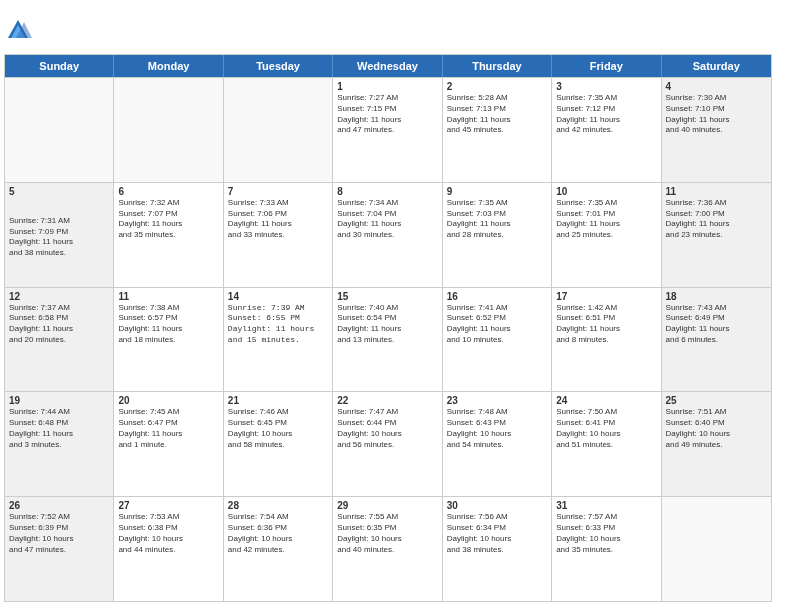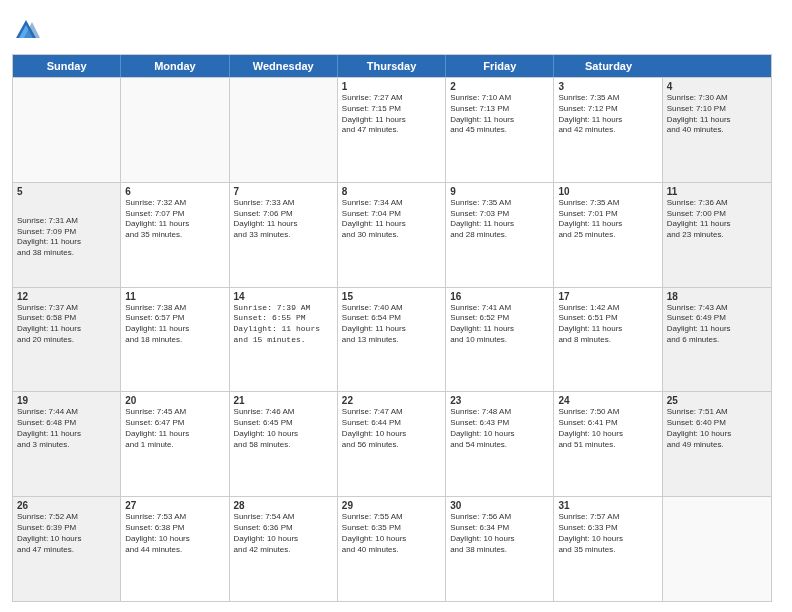--- a/index.html
+++ b/index.html
@@ -6,21 +6,21 @@
     body {
       width: 792px;
       height: 612px;
       font-family: Arial, sans-serif;
       background: #fff;
       overflow: hidden;
     }
     .page {
       width: 792px;
       height: 612px;
-      padding: 16px 20px 10px 12px;
+      padding: 16px 20px 10px 4px;
       display: flex;
       flex-direction: column;
     }
     .header {
       display: flex;
       justify-content: space-between;
       align-items: flex-start;
       margin-bottom: 10px;
     }
     .logo {
@@ -133,40 +133,41 @@
     <div class="title-block">
       <div class="month-title"></div>
       <div class="location"></div>
     </div>
   </div>
 
   <div class="calendar">
     <div class="cal-header" id="cal-header">
         <div class="cal-header-cell">Sunday</div>
         <div class="cal-header-cell">Monday</div>
+        <div class="cal-header-cell">Tuesday</div>
         <div class="cal-header-cell">Wednesday</div>
         <div class="cal-header-cell">Thursday</div>
         <div class="cal-header-cell">Friday</div>
         <div class="cal-header-cell">Saturday</div>
       </div>
     <div class="cal-body" id="cal-body">
         <div class="cal-row">
           <div class="cal-cell empty"></div>
           <div class="cal-cell empty"></div>
           <div class="cal-cell empty"></div>
           <div class="cal-cell">
             <span class="day-num">1</span>
             <div class="cell-info" style="white-space: pre-line;">Sunrise: 7:27 AM
 Sunset: 7:15 PM
 Daylight: 11 hours
 and 47 minutes.</div>
           </div>
           <div class="cal-cell">
             <span class="day-num">2</span>
-            <div class="cell-info" style="white-space: pre-line;">Sunrise: 7:10 AM
+            <div class="cell-info" style="white-space: pre-line;">Sunrise: 5:28 AM
 Sunset: 7:13 PM
 Daylight: 11 hours
 and 45 minutes.</div>
           </div>
           <div class="cal-cell">
             <span class="day-num">3</span>
             <div class="cell-info" style="white-space: pre-line;">Sunrise: 7:35 AM
 Sunset: 7:12 PM
 Daylight: 11 hours
 and 42 minutes.</div>

